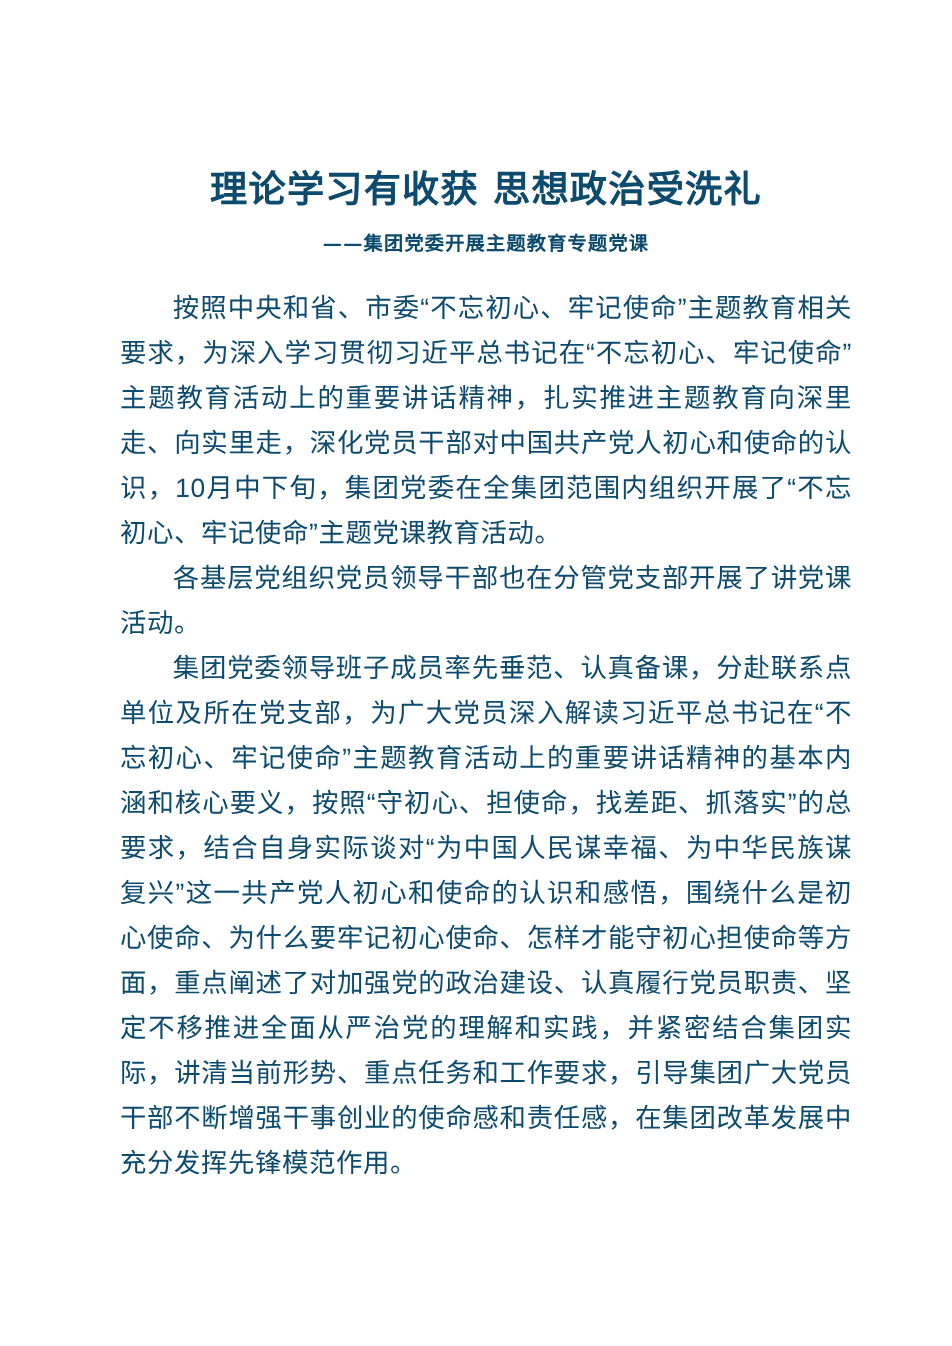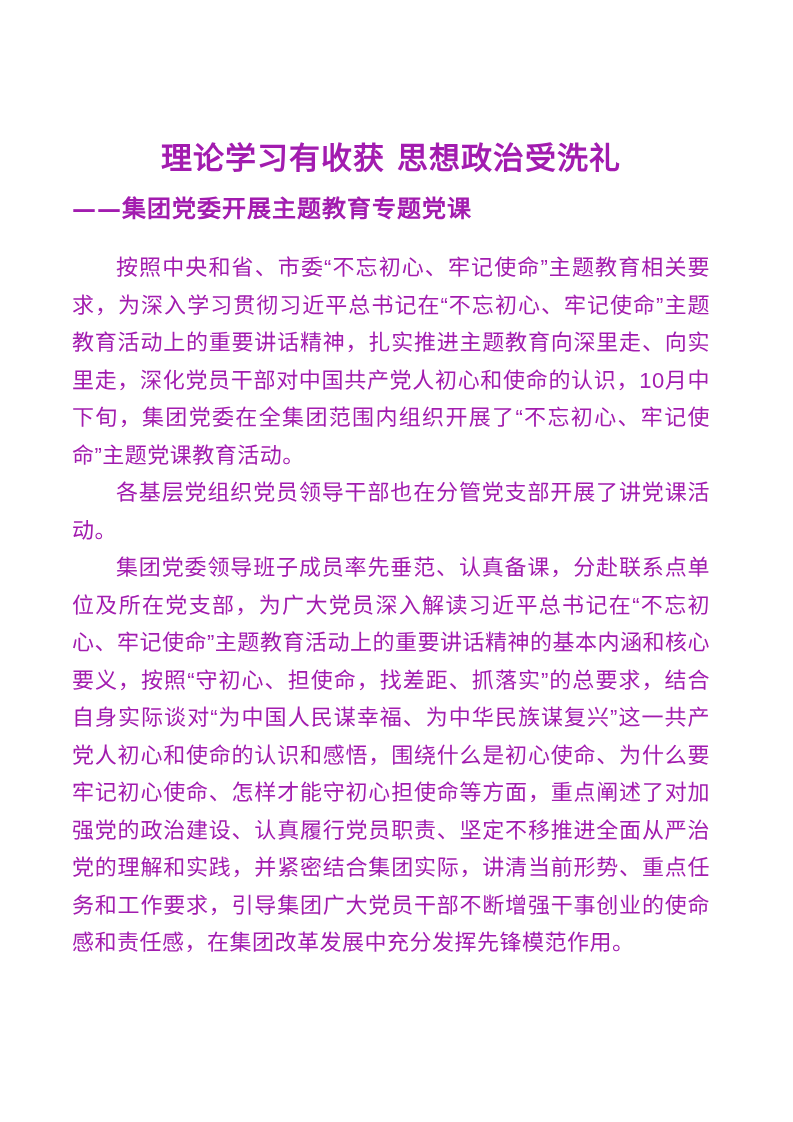--- a/index.html
+++ b/index.html
@@ -7,38 +7,38 @@
     padding: 0;
     background: #ffffff;
   }
   .page {
     position: relative;
     width: 793px;
     height: 1122px;
     margin: 0 auto;
     background: #ffffff;
     box-sizing: border-box;
-    padding: 138px 83px 0 72px;
+    padding: 138px 83px 0 100px;
     overflow: hidden;
     font-family: "DejaVu Serif", "Liberation Serif", serif;
-    color: #a21caf;
+    color: #0c4a6e;
   }
   .doc-title {
     margin: 0;
     text-align: center;
     font-size: 31px;
     font-weight: bold;
     line-height: 1.35;
     letter-spacing: 1px;
     font-family: "DejaVu Serif", "Liberation Serif", serif;
   }
   .doc-subtitle {
     margin: 12px 0 0 0;
-    text-align: left;
-    font-size: 24px;
+    text-align: center;
+    font-size: 16px;
     font-weight: 600;
     line-height: 1.4;
     letter-spacing: 1px;
     font-family: "DejaVu Serif", "Liberation Serif", serif;
   }
   .doc-body {
     margin-top: 24px;
   }
   .doc-body p {
     margin: 0;

